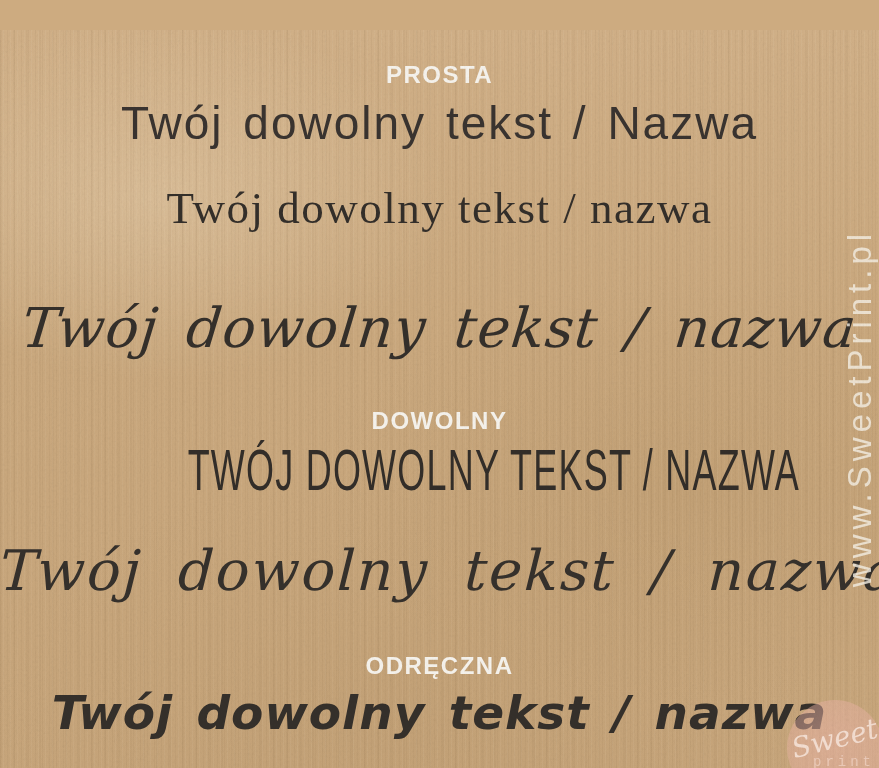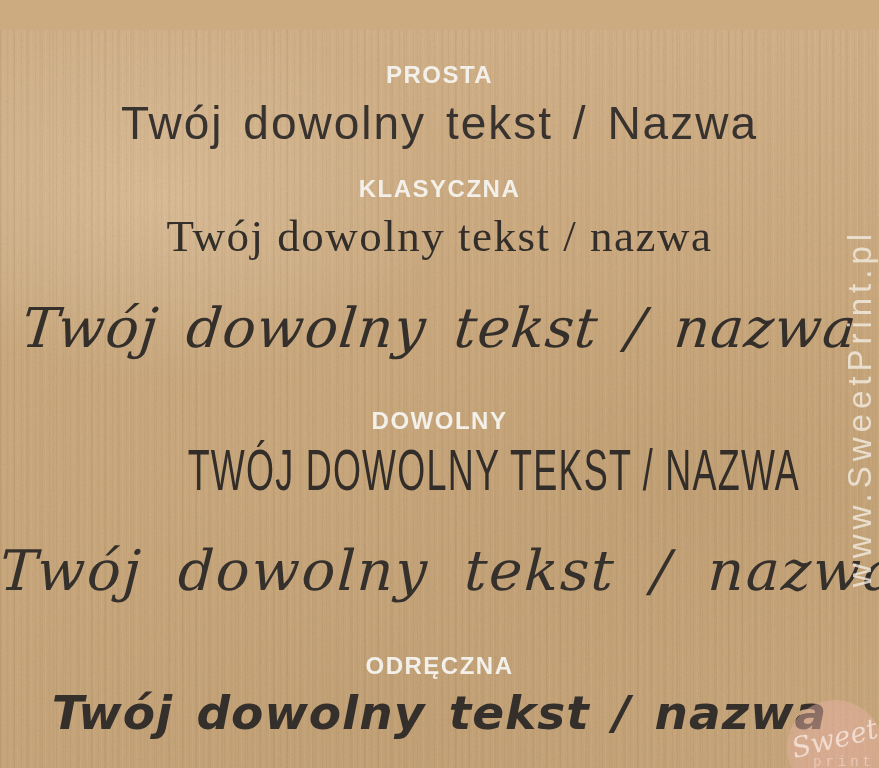--- a/index.html
+++ b/index.html
@@ -102,21 +102,20 @@
 <div class="canvas">
 
   <main>
 
     <section class="sample row-prosta">
       <h2 class="cat">PROSTA</h2>
       <p class="txt f-prosta">Twój dowolny tekst / Nazwa</p>
     </section>
 
     <section class="sample row-klasyczna">
-      <h2 class="cat">KLASYCZNA</h2>
       <p class="txt f-klasyczna">Twój dowolny tekst / nazwa</p>
     </section>
 
     <section class="sample row-elegancka">
       <p class="txt f-elegancka">Twój dowolny tekst / nazwa</p>
     </section>
 
     <section class="sample row-swobodna">
       <h2 class="cat">DOWOLNY</h2>
       <p class="txt f-swobodna"><span class="condense">TWÓJ DOWOLNY TEKST / NAZWA</span></p>

